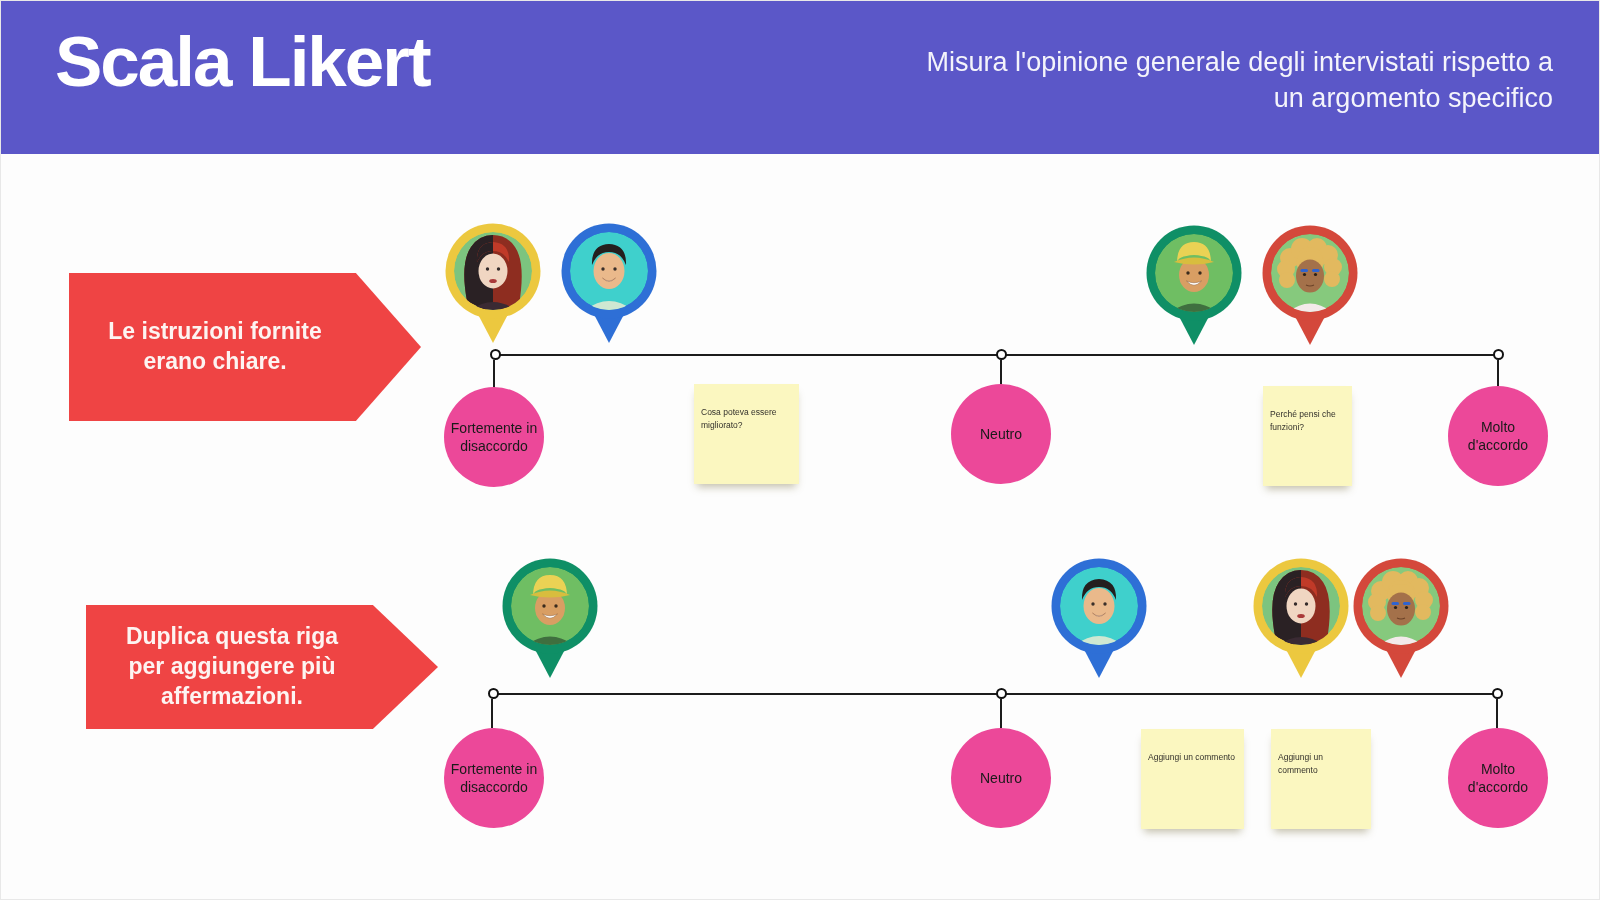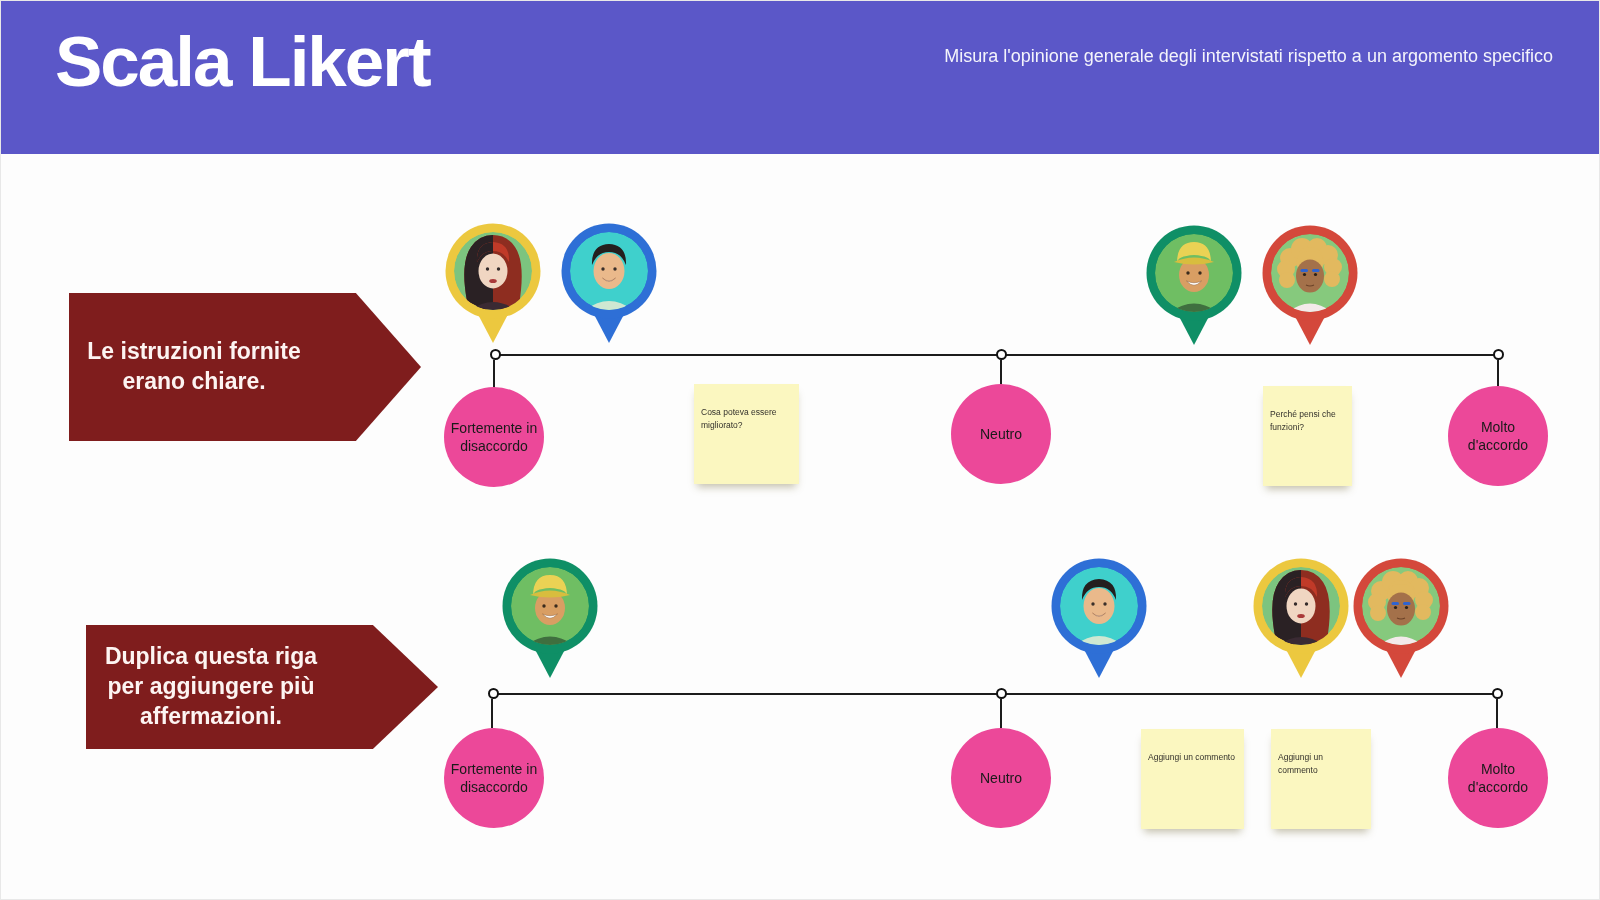--- a/index.html
+++ b/index.html
@@ -13,27 +13,27 @@
     position:absolute;left:0;top:0;width:1600px;height:153px;
     background:#5b57c8;
   }
   .title{
     position:absolute;left:54px;top:22px;
     color:#ffffff;font-size:71px;font-weight:700;letter-spacing:-2px;line-height:1.1;
     white-space:nowrap;
   }
   .subtitle{
     position:absolute;right:48px;top:44px;width:640px;
-    color:#f4f4fb;font-size:18px;line-height:1.33;text-align:right;font-weight:400;
+    color:#f4f4fb;font-size:27px;line-height:1.33;text-align:right;font-weight:400;
   }
   
   .arrow{
-    position:absolute;width:352px;height:148px;background:#7f1d1d;
+    position:absolute;width:352px;height:148px;background:#ef4444;
     clip-path:polygon(0 0,81.5% 0,100% 50%,81.5% 100%,0 100%);
-    display:flex;align-items:center;margin-top:20px;
+    display:flex;align-items:center;justify-content:center;
   }
   .arrow span{
     display:block;width:250px;margin-right:60px;
     color:#fdf4f2;font-size:23px;font-weight:700;text-align:center;line-height:1.3;
   }
   
   .tl-line{position:absolute;height:2px;background:#1c1c1c;}
   .tl-node{
     position:absolute;width:7px;height:7px;border:2px solid #111;border-radius:50%;
     background:#ffffff;z-index:3;

